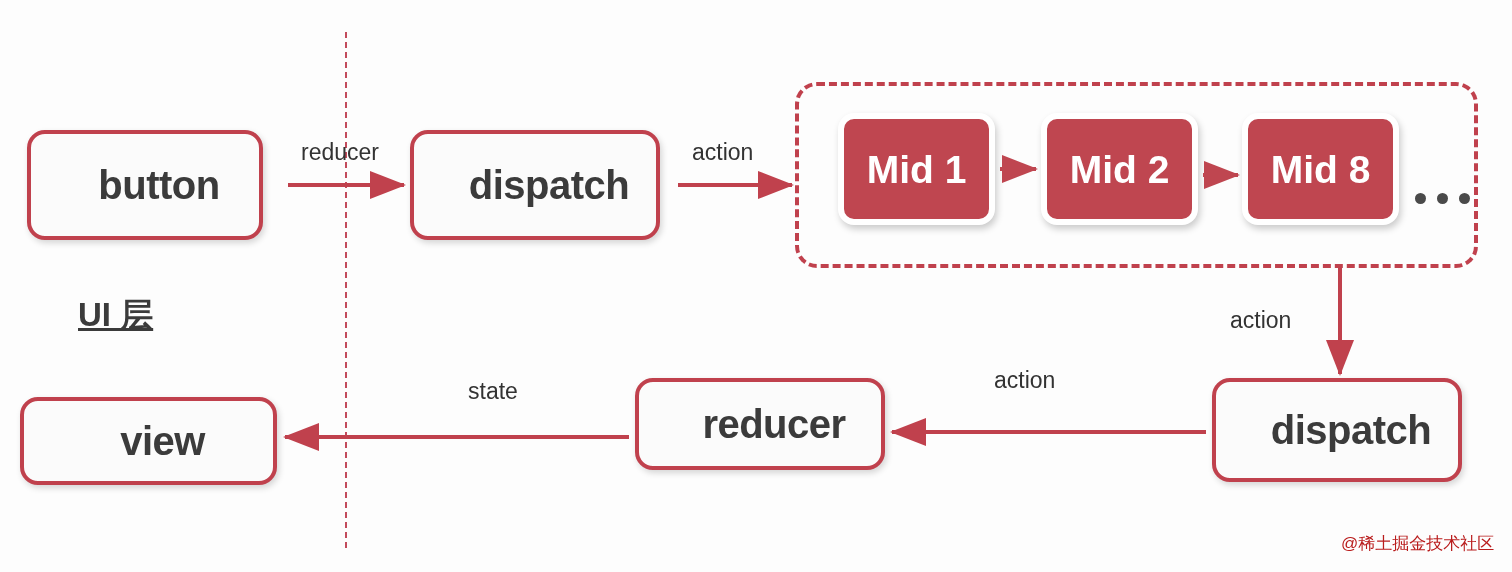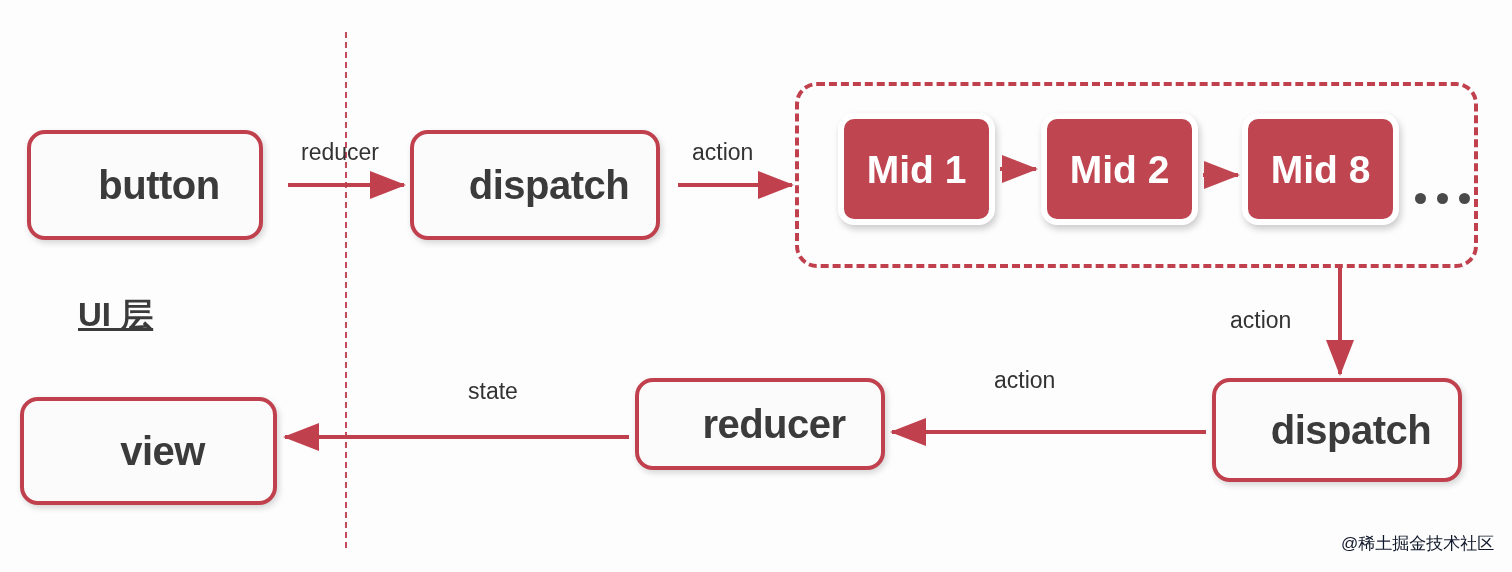--- a/index.html
+++ b/index.html
@@ -99,21 +99,21 @@
   .ellipsis-dots i {
     display: block;
     width: 11px;
     height: 11px;
     border-radius: 50%;
     background: #4a4a4a;
   }
   .watermark {
     position: absolute;
     font-size: 17px;
-    color: #0f172a;
+    color: #b91c1c;
     white-space: nowrap;
     line-height: 1;
   }
 
   
   #arrows {
     position: absolute;
     left: 0;
     top: 0;
     width: 1512px;
@@ -157,21 +157,21 @@
   <div class="ellipsis-dots" style="left:1415px; top:193px;">
     <i></i>
       <i></i>
       <i></i>
   </div>
 
   <div class="edge-label" style="left:1230px; top:309px;">action</div>
 
   <div class="layer-label" style="left:78px; top:298px;text-decoration:underline;">UI 层</div>
 
-  <div class="node" style="left:20px; top:397px; width:257px; height:108px;">
+  <div class="node" style="left:20px; top:397px; width:257px; height:88px;">
     <span class="label">view</span>
   </div>
 
   <div class="edge-label" style="left:468px; top:380px;">state</div>
 
   <div class="node" style="left:635px; top:378px; width:250px; height:92px;">
     <span class="label">reducer</span>
   </div>
 
   <div class="edge-label" style="left:994px; top:369px;">action</div>

